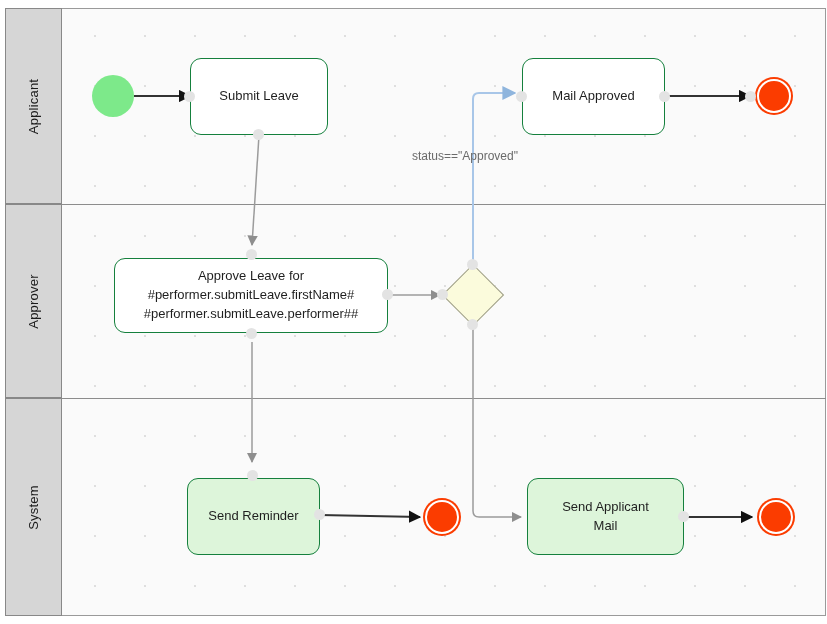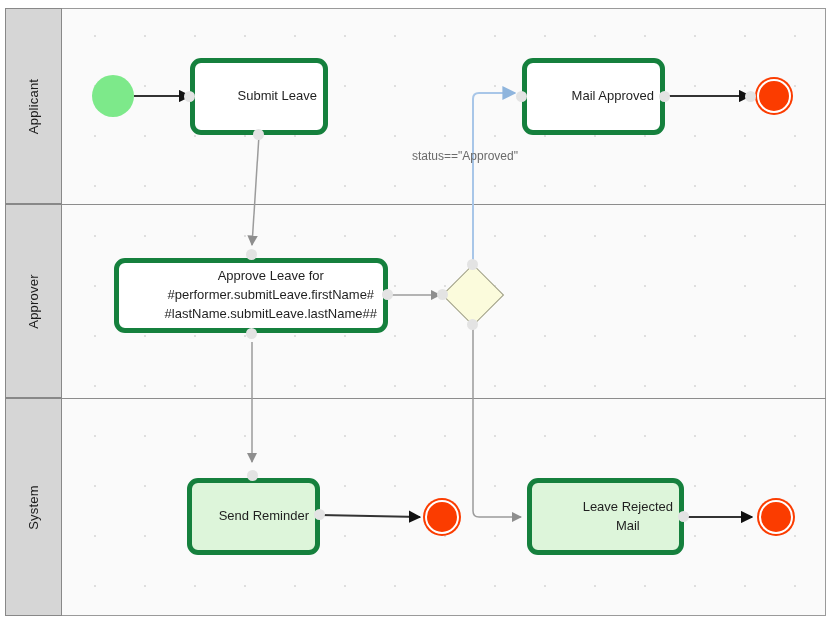--- a/index.html
+++ b/index.html
@@ -60,25 +60,25 @@
     left: 62px;
     width: 764px;
     height: 0;
     border-top: 1px solid #8c8c8c;
   }
 
   
   .task {
     position: absolute;
     box-sizing: border-box;
-    border: 5px solid #15803d;
+    border: 1px solid #15803d;
     border-radius: 11px;
     display: flex;
     align-items: center;
-    justify-content: flex-end;
+    justify-content: center;
     text-align: center;
     font-size: 13px;
     color: #1f1f1f;
     line-height: 1.45;
     padding: 2px 6px;
     background: #ffffff;
   }
   .task.green { background: #ddf5da; }
   .task .tlines { white-space: pre-line; }
 
@@ -200,40 +200,40 @@
   </div>
   <div class="port" style="left:516px; top:91px;"></div>
   <div class="port" style="left:659px; top:91px;"></div>
 
   <div class="end-event" style="left:757px; top:79px; width:34px; height:34px;"></div>
   <div class="port" style="left:745px; top:91px;"></div>
 
   <div class="task" style="left:114px; top:258px; width:274px; height:75px;">
     <span class="tlines">Approve Leave for
 #performer.submitLeave.firstName#
-#lastName.submitLeave.lastName##</span>
+#performer.submitLeave.performer##</span>
   </div>
   <div class="port" style="left:246px; top:249px;"></div>
   <div class="port" style="left:382px; top:289px;"></div>
   <div class="port" style="left:246px; top:328px;"></div>
 
   <div class="gateway" style="left:451px; top:273px; width:44px; height:44px;"></div>
   <div class="port" style="left:437px; top:289px;"></div>
   <div class="port" style="left:467px; top:259px;"></div>
   <div class="port" style="left:467px; top:319px;"></div>
 
   <div class="task green" style="left:187px; top:478px; width:133px; height:77px;">
     <span class="tlines">Send Reminder</span>
   </div>
   <div class="port" style="left:247px; top:470px;"></div>
   <div class="port" style="left:314px; top:509px;"></div>
 
   <div class="end-event" style="left:425px; top:500px; width:34px; height:34px;"></div>
 
   <div class="task green" style="left:527px; top:478px; width:157px; height:77px;">
-    <span class="tlines">Leave Rejected
+    <span class="tlines">Send Applicant
 Mail</span>
   </div>
   <div class="port" style="left:678px; top:511px;"></div>
 
   <div class="end-event" style="left:759px; top:500px; width:34px; height:34px;"></div>
 
 </div>
 
 </body></html>

